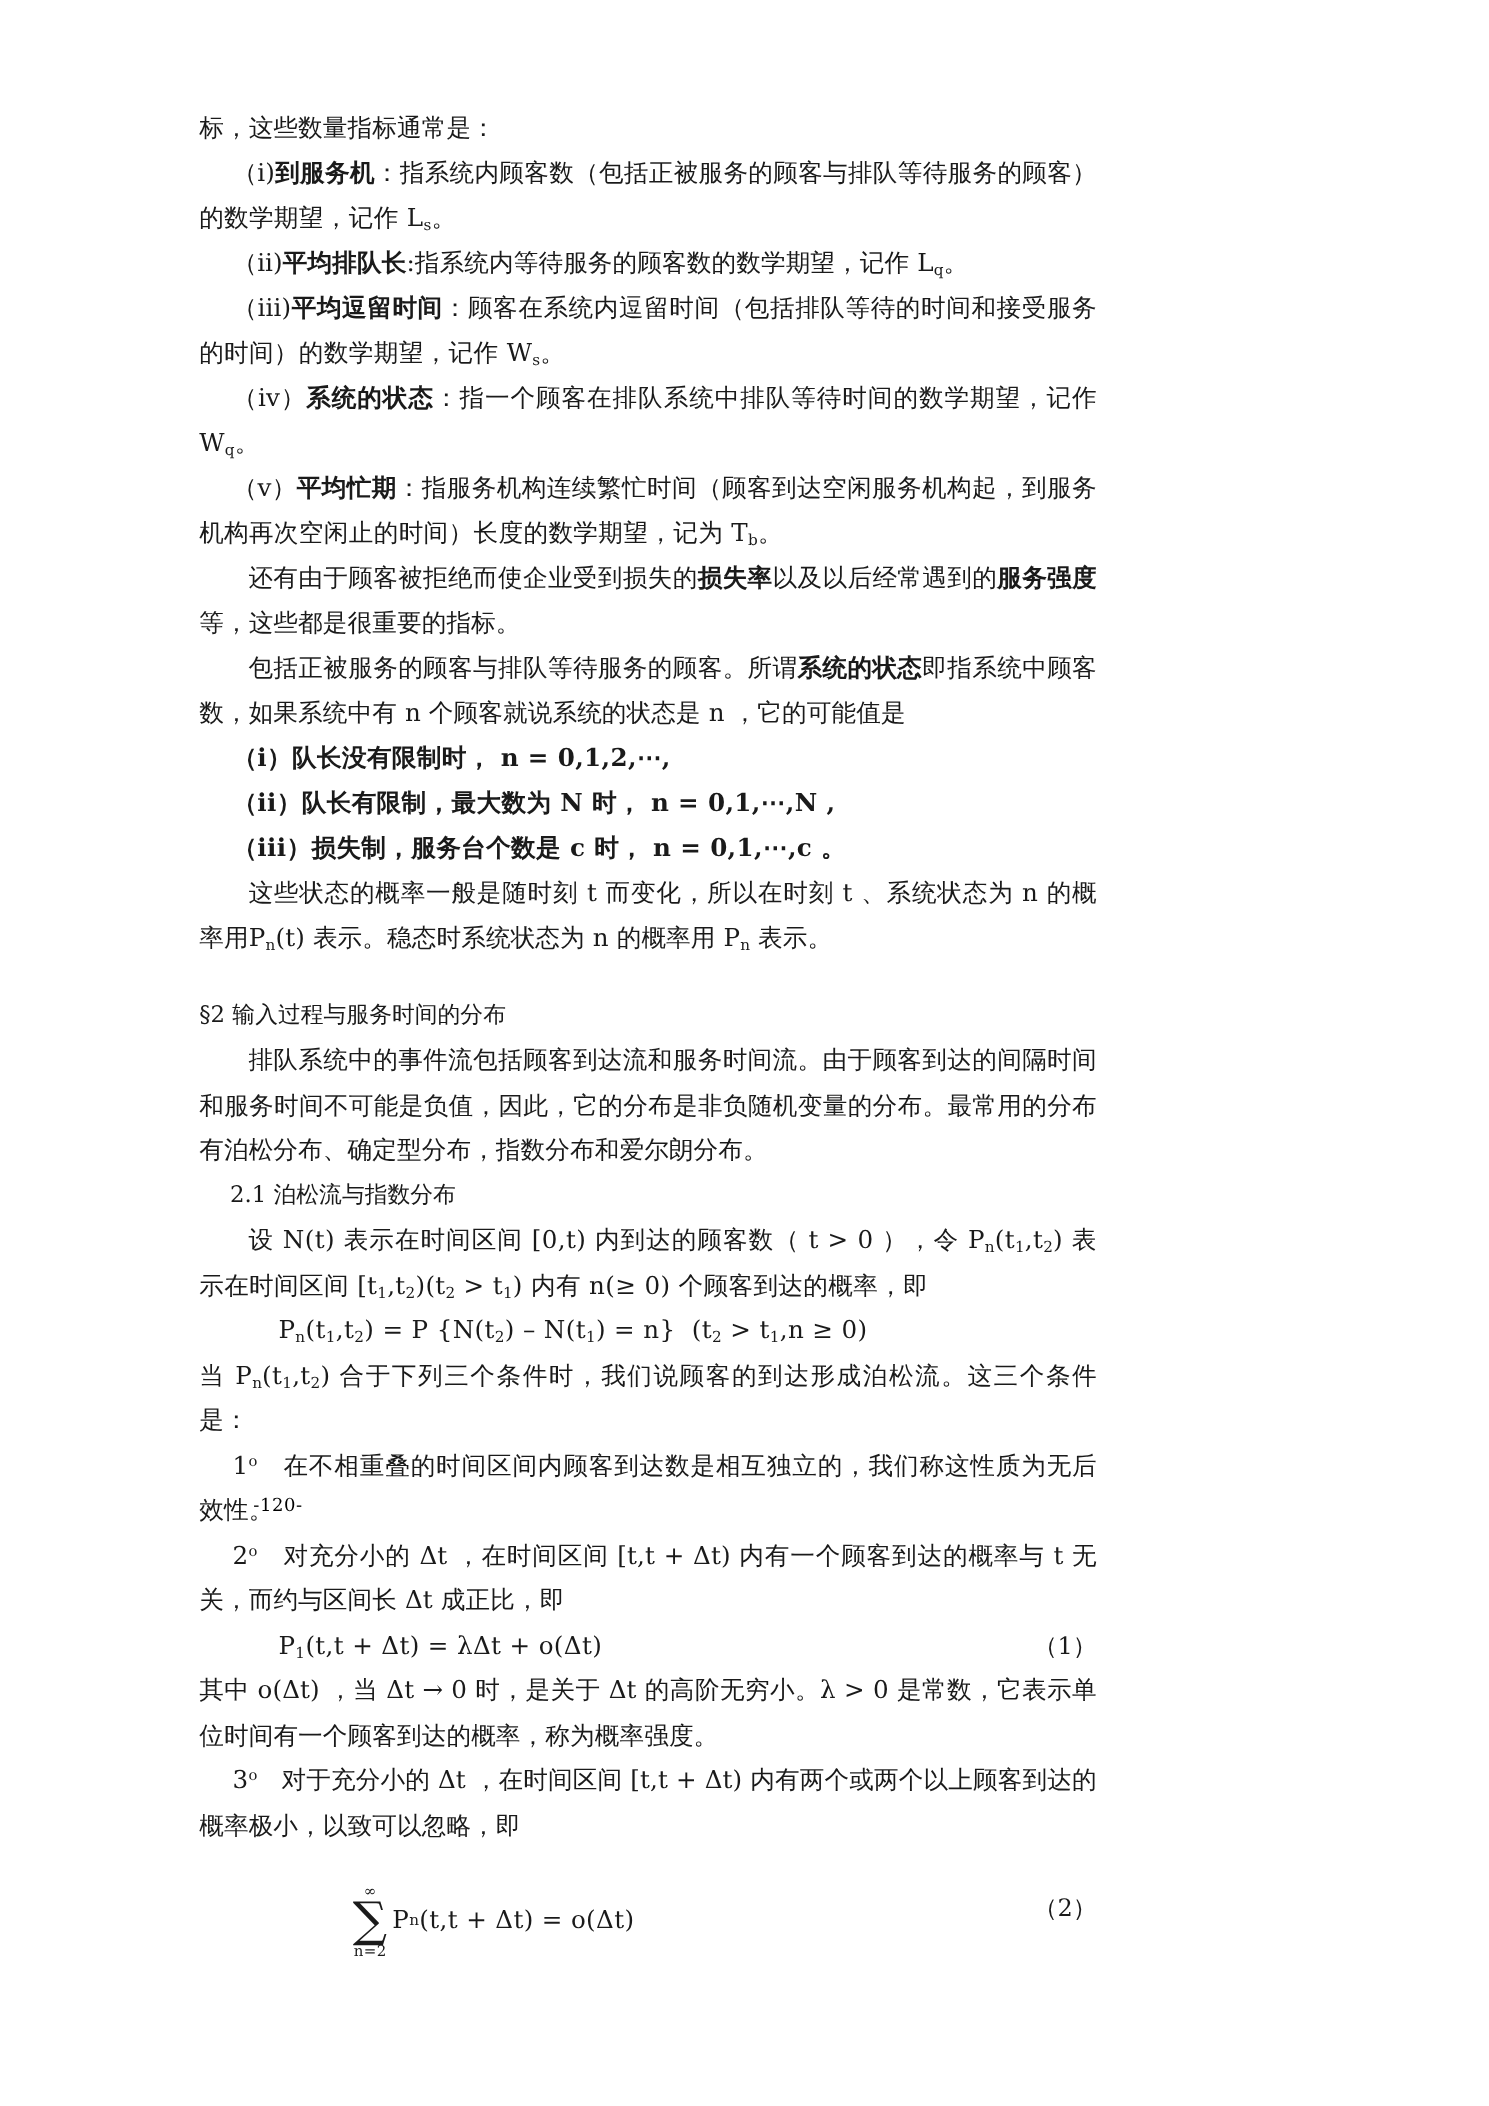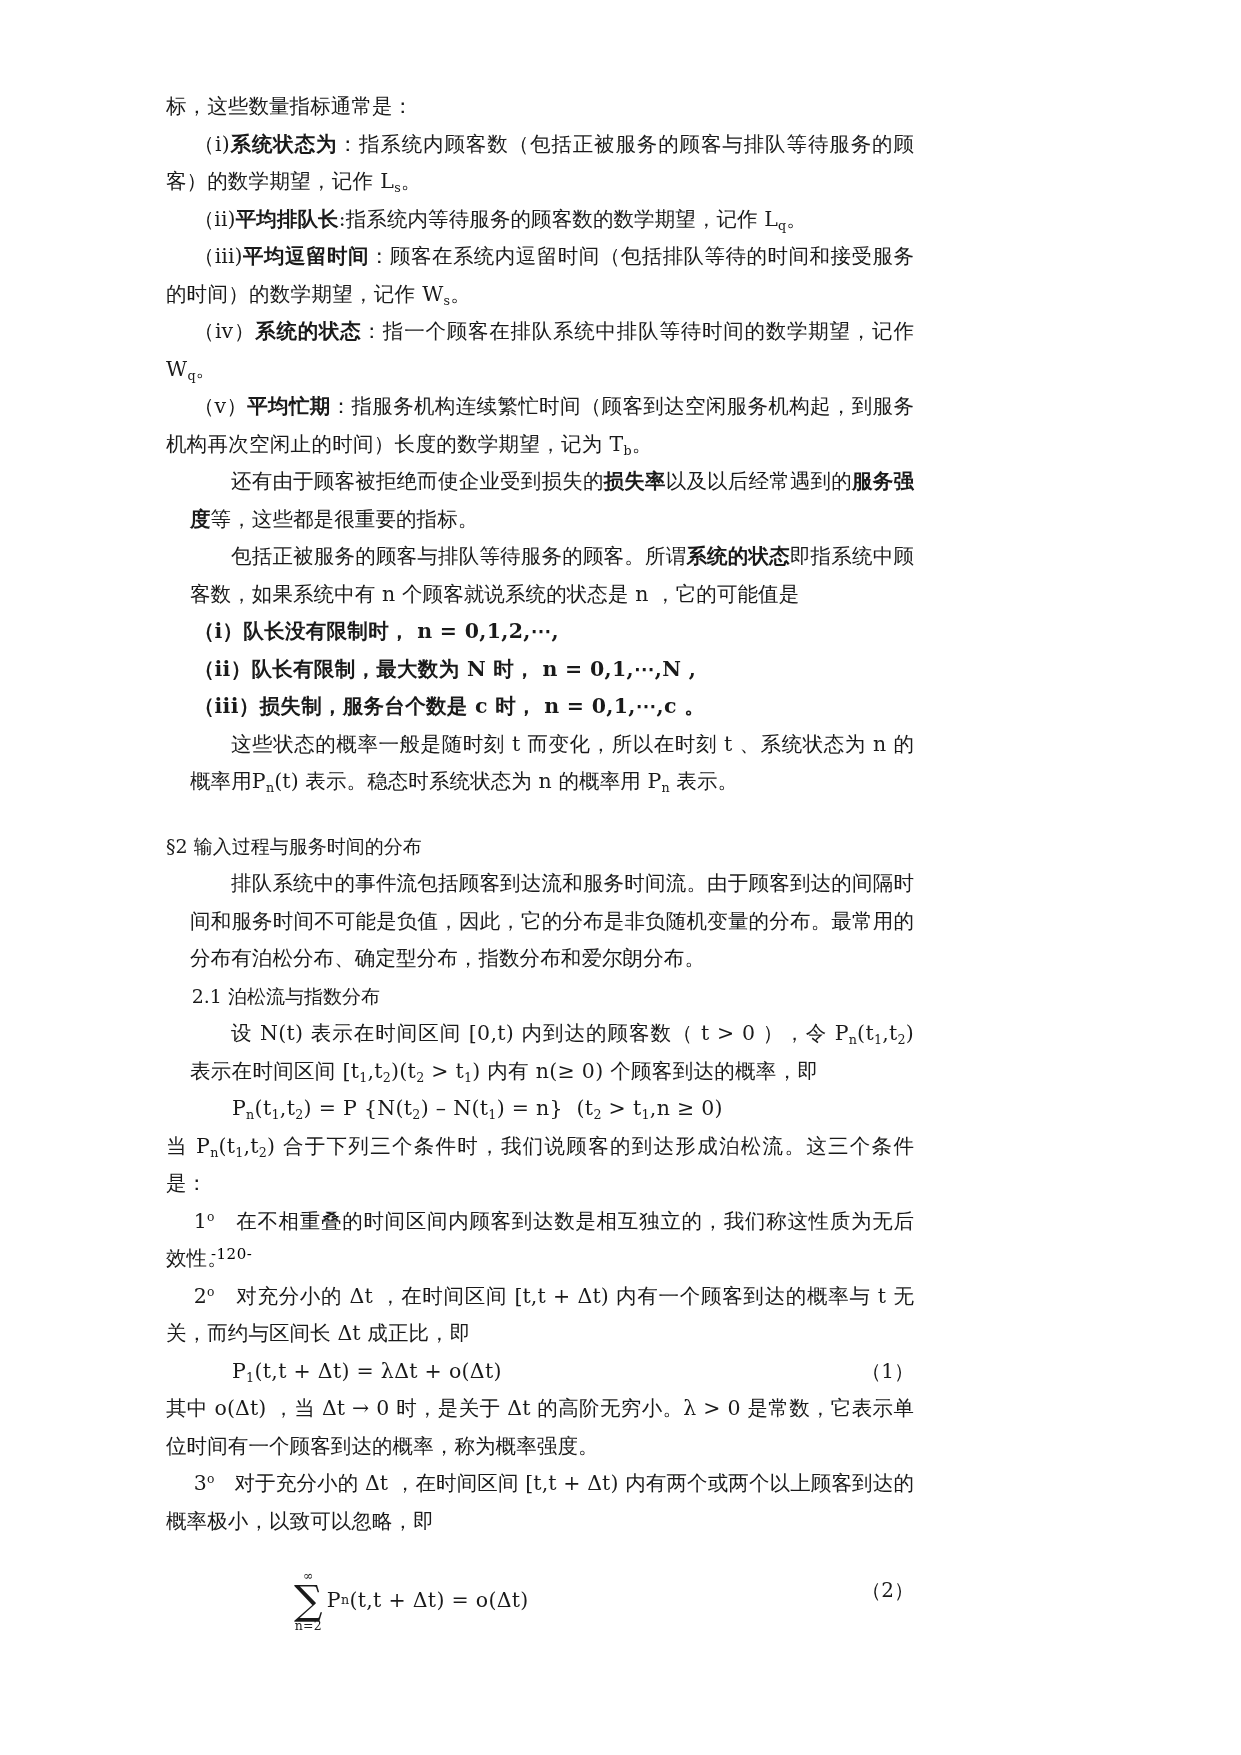--- a/index.html
+++ b/index.html
@@ -29,21 +29,21 @@
   
   .p {
     font-size: 20.5px;
     line-height: 37.5px;
     text-align: justify;
     text-justify: inter-ideograph;
     margin: 0;
     letter-spacing: 0.1px;
     word-spacing: 0px;
   }
-  .p.indent   { text-indent: 2em; margin-left: 24px; }
+  .p.indent   { text-indent: 2em; }
   .p.indent1  { text-indent: 1.35em; }
   .p.noindent { text-indent: 0; }
   .p.nojust   { text-align: left; font-weight: bold; }
   .b { font-weight: bold; }
   
   .m {
     font-family: "DejaVu Serif", "Liberation Serif", serif;
     font-style: normal;
     letter-spacing: 0.3px;
   }
@@ -118,21 +118,21 @@
   }
 </style>
 </head>
 <body>
 
 <div class="page">
   <div class="content">
 
     <p class="p noindent"><span>标，这些数量指标通常是：</span></p>
 
-    <p class="p indent1"><span>（i)</span><span class="b">系统状态为</span><span>：指系统内顾客数（包括正被服务的顾客与排队等待服务的顾客）的</span><span class="m">数学期望，记作 L</span><sub>s</sub><span>。</span></p>
+    <p class="p indent1"><span>（i)</span><span class="b">到服务机</span><span>：指系统内顾客数（包括正被服务的顾客与排队等待服务的顾客）的</span><span class="m">数学期望，记作 L</span><sub>s</sub><span>。</span></p>
 
     <p class="p indent1"><span>（ii)</span><span class="b">平均排队长</span><span>:指系统内等待服务的顾客数的数学期望，记作 L</span><sub>q</sub><span>。</span></p>
 
     <p class="p indent1"><span>（iii)</span><span class="b">平均逗留时间</span><span>：顾客在系统内逗留时间（包括排队等待的时间和接受服务的</span><span class="m">时间）的数学期望，记作 W</span><sub>s</sub><span>。</span></p>
 
     <p class="p indent1"><span>（iv）</span><span class="b">系统的状态</span><span>：指一个顾客在排队系统中排队等待时间的数学期望，记作</span><span class="m">W</span><sub>q</sub><span>。</span></p>
 
     <p class="p indent1"><span>（v）</span><span class="b">平均忙期</span><span>：指服务机构连续繁忙时间（顾客到达空闲服务机构起，到服务机</span><span class="m">构再次空闲止的时间）长度的数学期望，记为 T</span><sub>b</sub><span>。</span></p>
 
     <p class="p indent"><span>还有由于顾客被拒绝而使企业受到损失的</span><span class="b">损失率</span><span>以及以后经常遇到的</span><span class="b">服务强度</span><span>等，</span><span>这些都是很重要的指标。</span></p>

